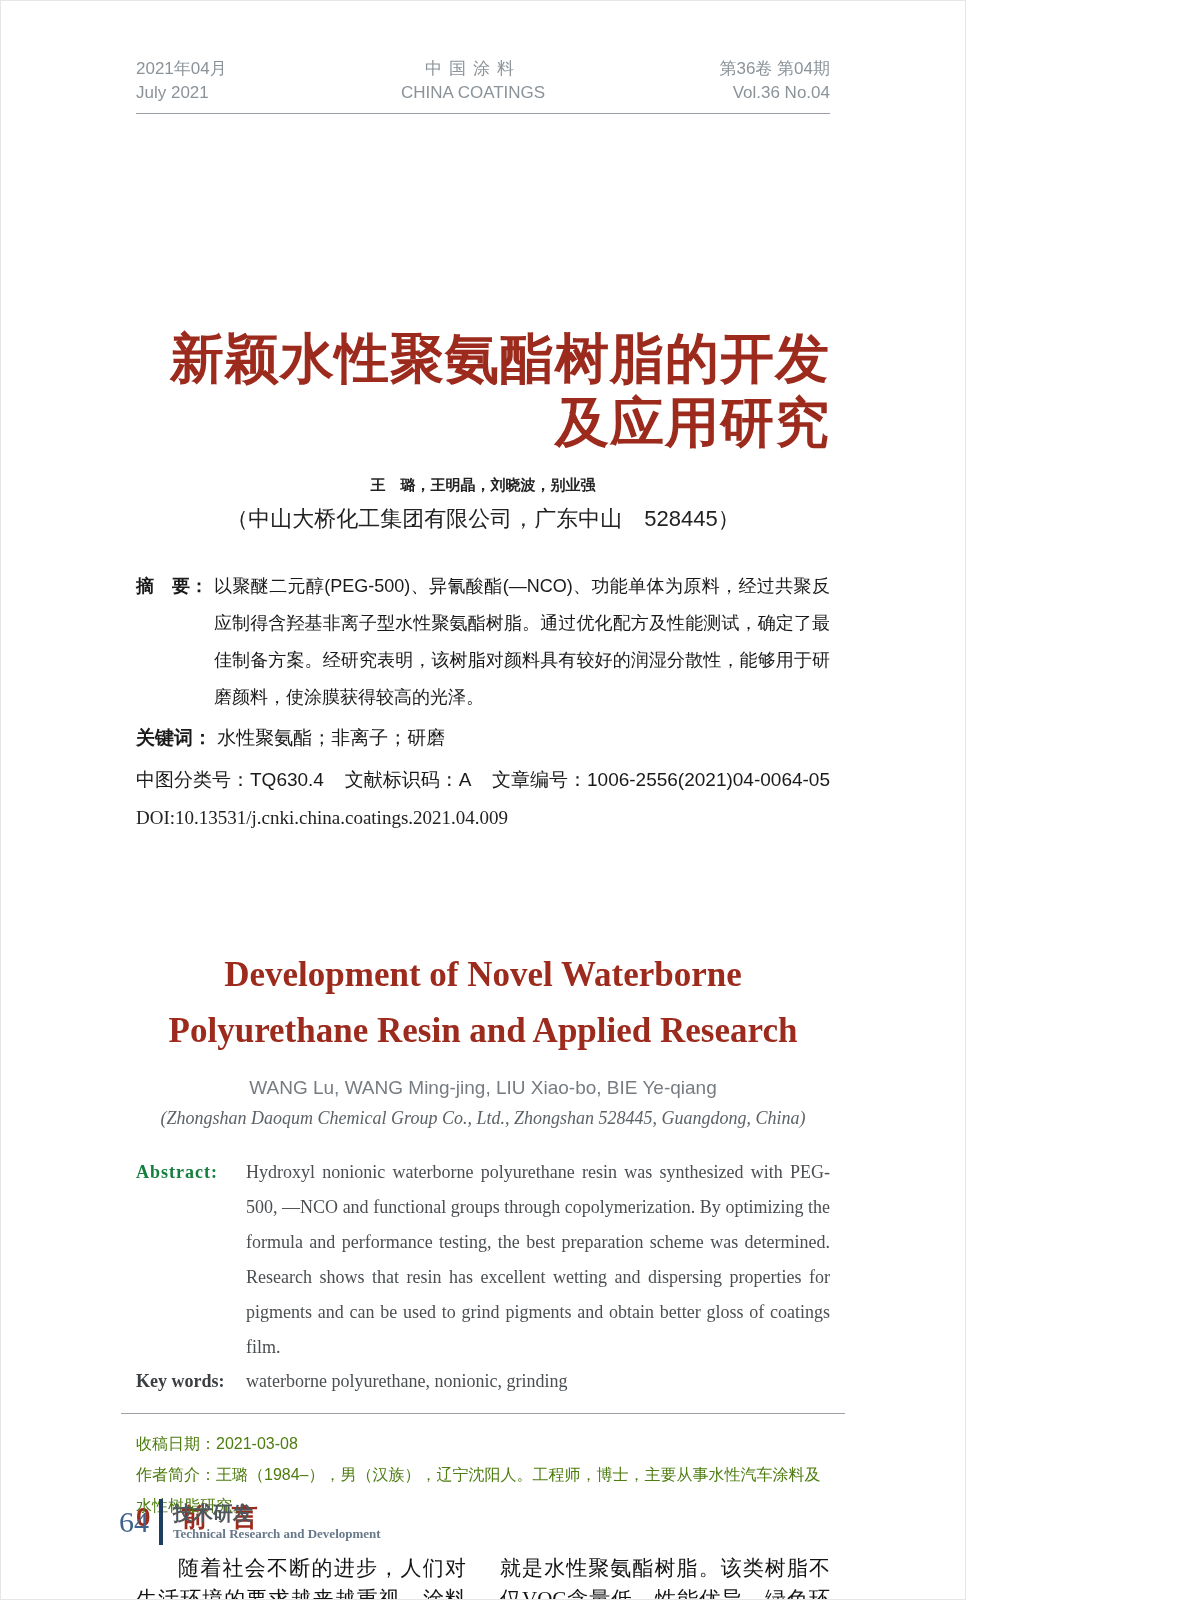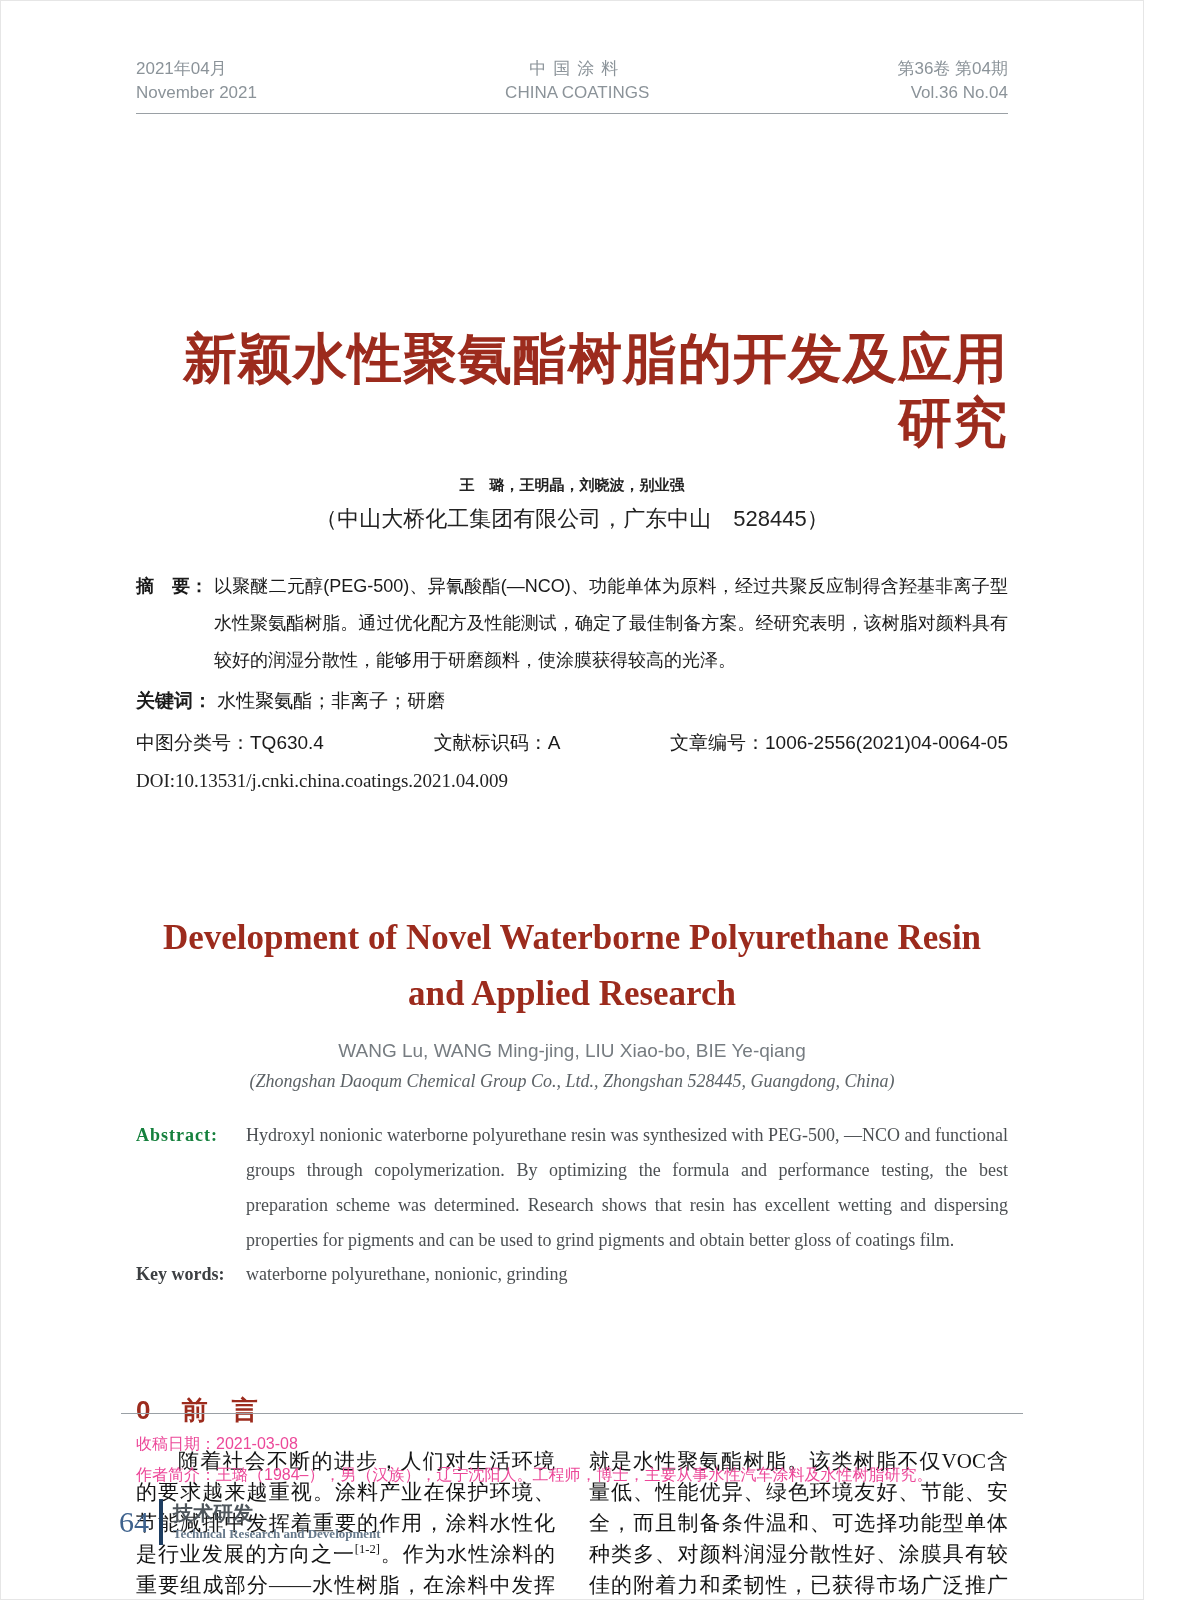--- a/index.html
+++ b/index.html
@@ -1,18 +1,18 @@
 <!DOCTYPE html>
 <html><head>
 <meta charset="utf-8">
 <style>
   html,body{margin:0;padding:0;background:#ffffff;}
   .page{
     position:relative;
-    width:1144px;height:1600px;
+    width:966px;height:1600px;
     background:#ffffff;
     box-sizing:border-box;
     border:1px solid #e6e6e6;
     font-family:"Liberation Sans", sans-serif;
     color:#1f1f1f;
     overflow:hidden;
   }
   .content{margin:0 135px;}
 
   
@@ -97,21 +97,21 @@
   }
   .col p{margin:0;}
   .col p.indent{text-indent:2em;}
   .col sup{font-size:0.6em;line-height:0;}
 
   
   .footnotes{
     position:absolute;left:120px;right:120px;top:1412px;
     border-top:1px solid #9aa0a5;
     padding:14px 15px 0 15px;
-    font-size:16px;color:#ec4899;line-height:31px;
+    font-size:16px;color:#4d7c0f;line-height:31px;
   }
 
   
   .page-footer{position:absolute;left:118px;top:1498px;display:flex;align-items:center;}
   .page-number{
     font-family:"Liberation Serif", serif;
     font-size:30px;color:#3f638e;margin-right:10px;
   }
   .footer-bar{width:4px;height:46px;background:#1d3d61;margin-right:10px;}
   .footer-col .cn{font-size:20px;font-weight:bold;color:#4f565c;line-height:24px;}
@@ -122,21 +122,21 @@
 </style>
 </head>
 <body>
 
 <div class="page">
 
   <div class="content">
     <div class="header">
       <div class="hcol left">
         <div>2021年04月</div>
-        <div>November 2021</div>
+        <div>July 2021</div>
       </div>
       <div class="hcol center">
         <div class="cn">中国涂料</div>
         <div>CHINA COATINGS</div>
       </div>
       <div class="hcol right">
         <div>第36卷 第04期</div>
         <div>Vol.36  No.04</div>
       </div>
     </div>

